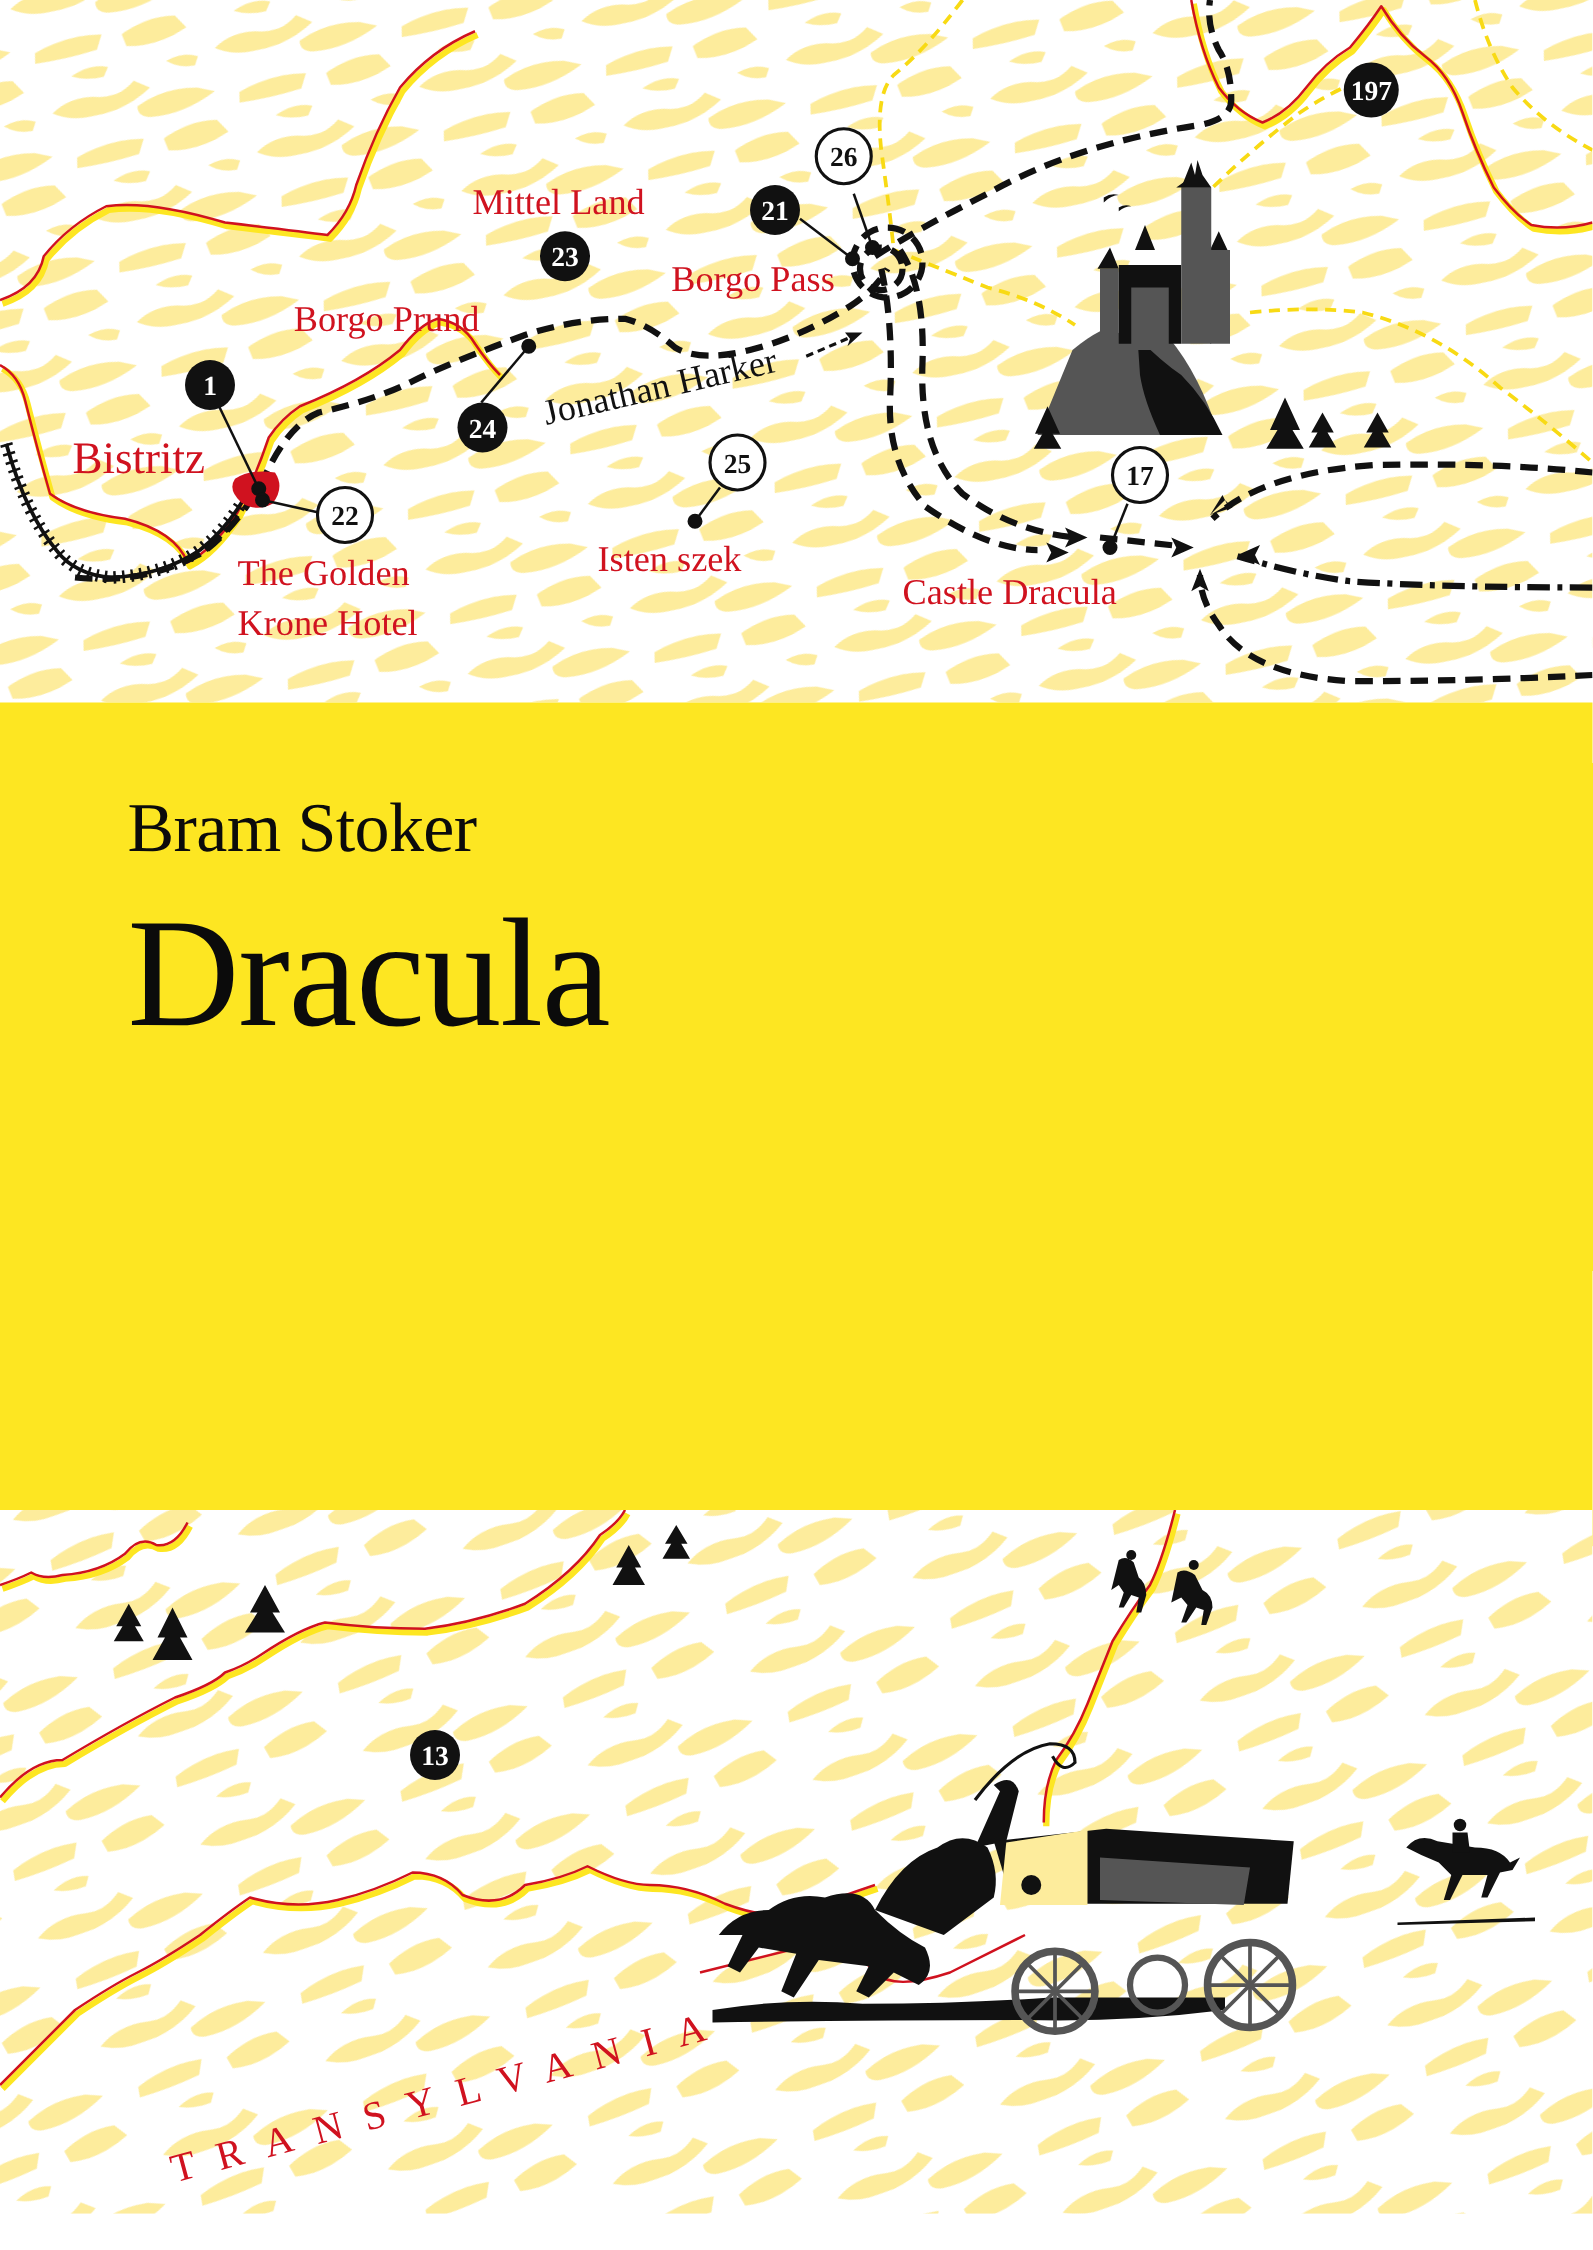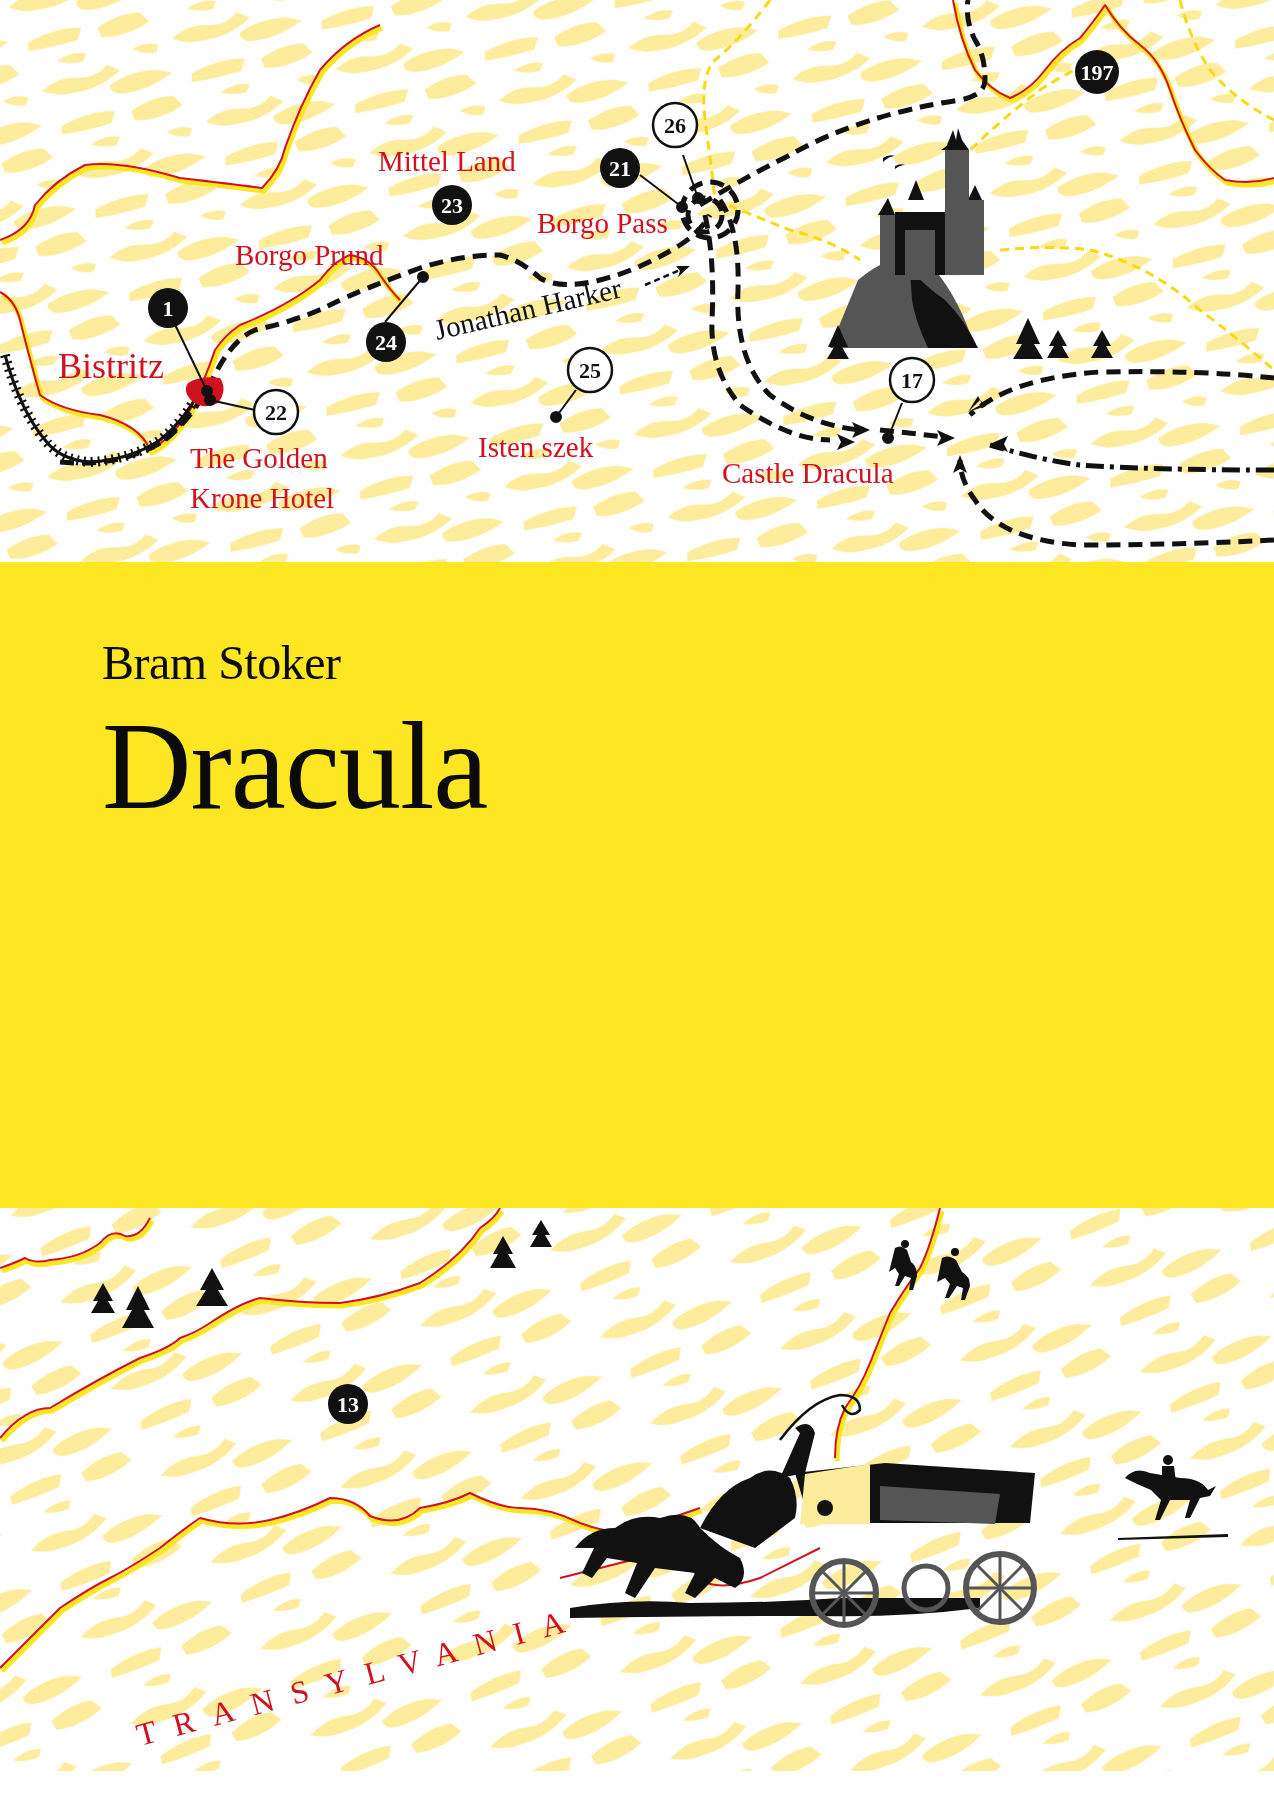--- a/index.html
+++ b/index.html
@@ -3,22 +3,22 @@
 <meta charset="utf-8">
 <style>
   html, body { margin: 0; padding: 0; background: #ffffff; }
   body { width: 1274px; height: 1800px; position: relative; overflow: hidden;
          font-family: "DejaVu Serif", "Liberation Serif", serif; }
   .map-top { position: absolute; left: 0; top: 0; width: 1274px; height: 562px; }
   .map-bottom { position: absolute; left: 0; top: 1208px; width: 1274px; height: 563px; }
   .band { position: absolute; left: 0; top: 562px; width: 1274px; height: 675px; background: #fde622; }
   .title-block { position: absolute; left: 102px; top: 625px; color: #0b0b0b;
                  font-family: "Liberation Serif", "DejaVu Serif", serif; }
-  .title-author { font-size: 48px; line-height: 76px; letter-spacing: -0.5px; }
-  .title-main { font-size: 124px; line-height: 124px; letter-spacing: -1px; margin-top: 4px; }
+  .title-author { font-size: 56px; line-height: 76px; letter-spacing: -0.5px; }
+  .title-main { font-size: 124px; line-height: 124px; letter-spacing: -1px; margin-top: 16px; }
   .title-sub { font-size: 124px; line-height: 124px; letter-spacing: -1px; margin-top: 6px; }
   svg text { font-family: "Liberation Serif", "DejaVu Serif", serif; }
   .lbl { fill: #d0121f; font-size: 29px; }
   .lbl-big { fill: #d0121f; font-size: 36px; }
   .lbl-black { fill: #111; font-size: 29px; }
   .mk-num-w { fill: #fff; font-size: 22px; font-weight: bold; text-anchor: middle; }
   .mk-num-b { fill: #111; font-size: 22px; font-weight: bold; text-anchor: middle; }
 </style>
 </head>
 <body>

